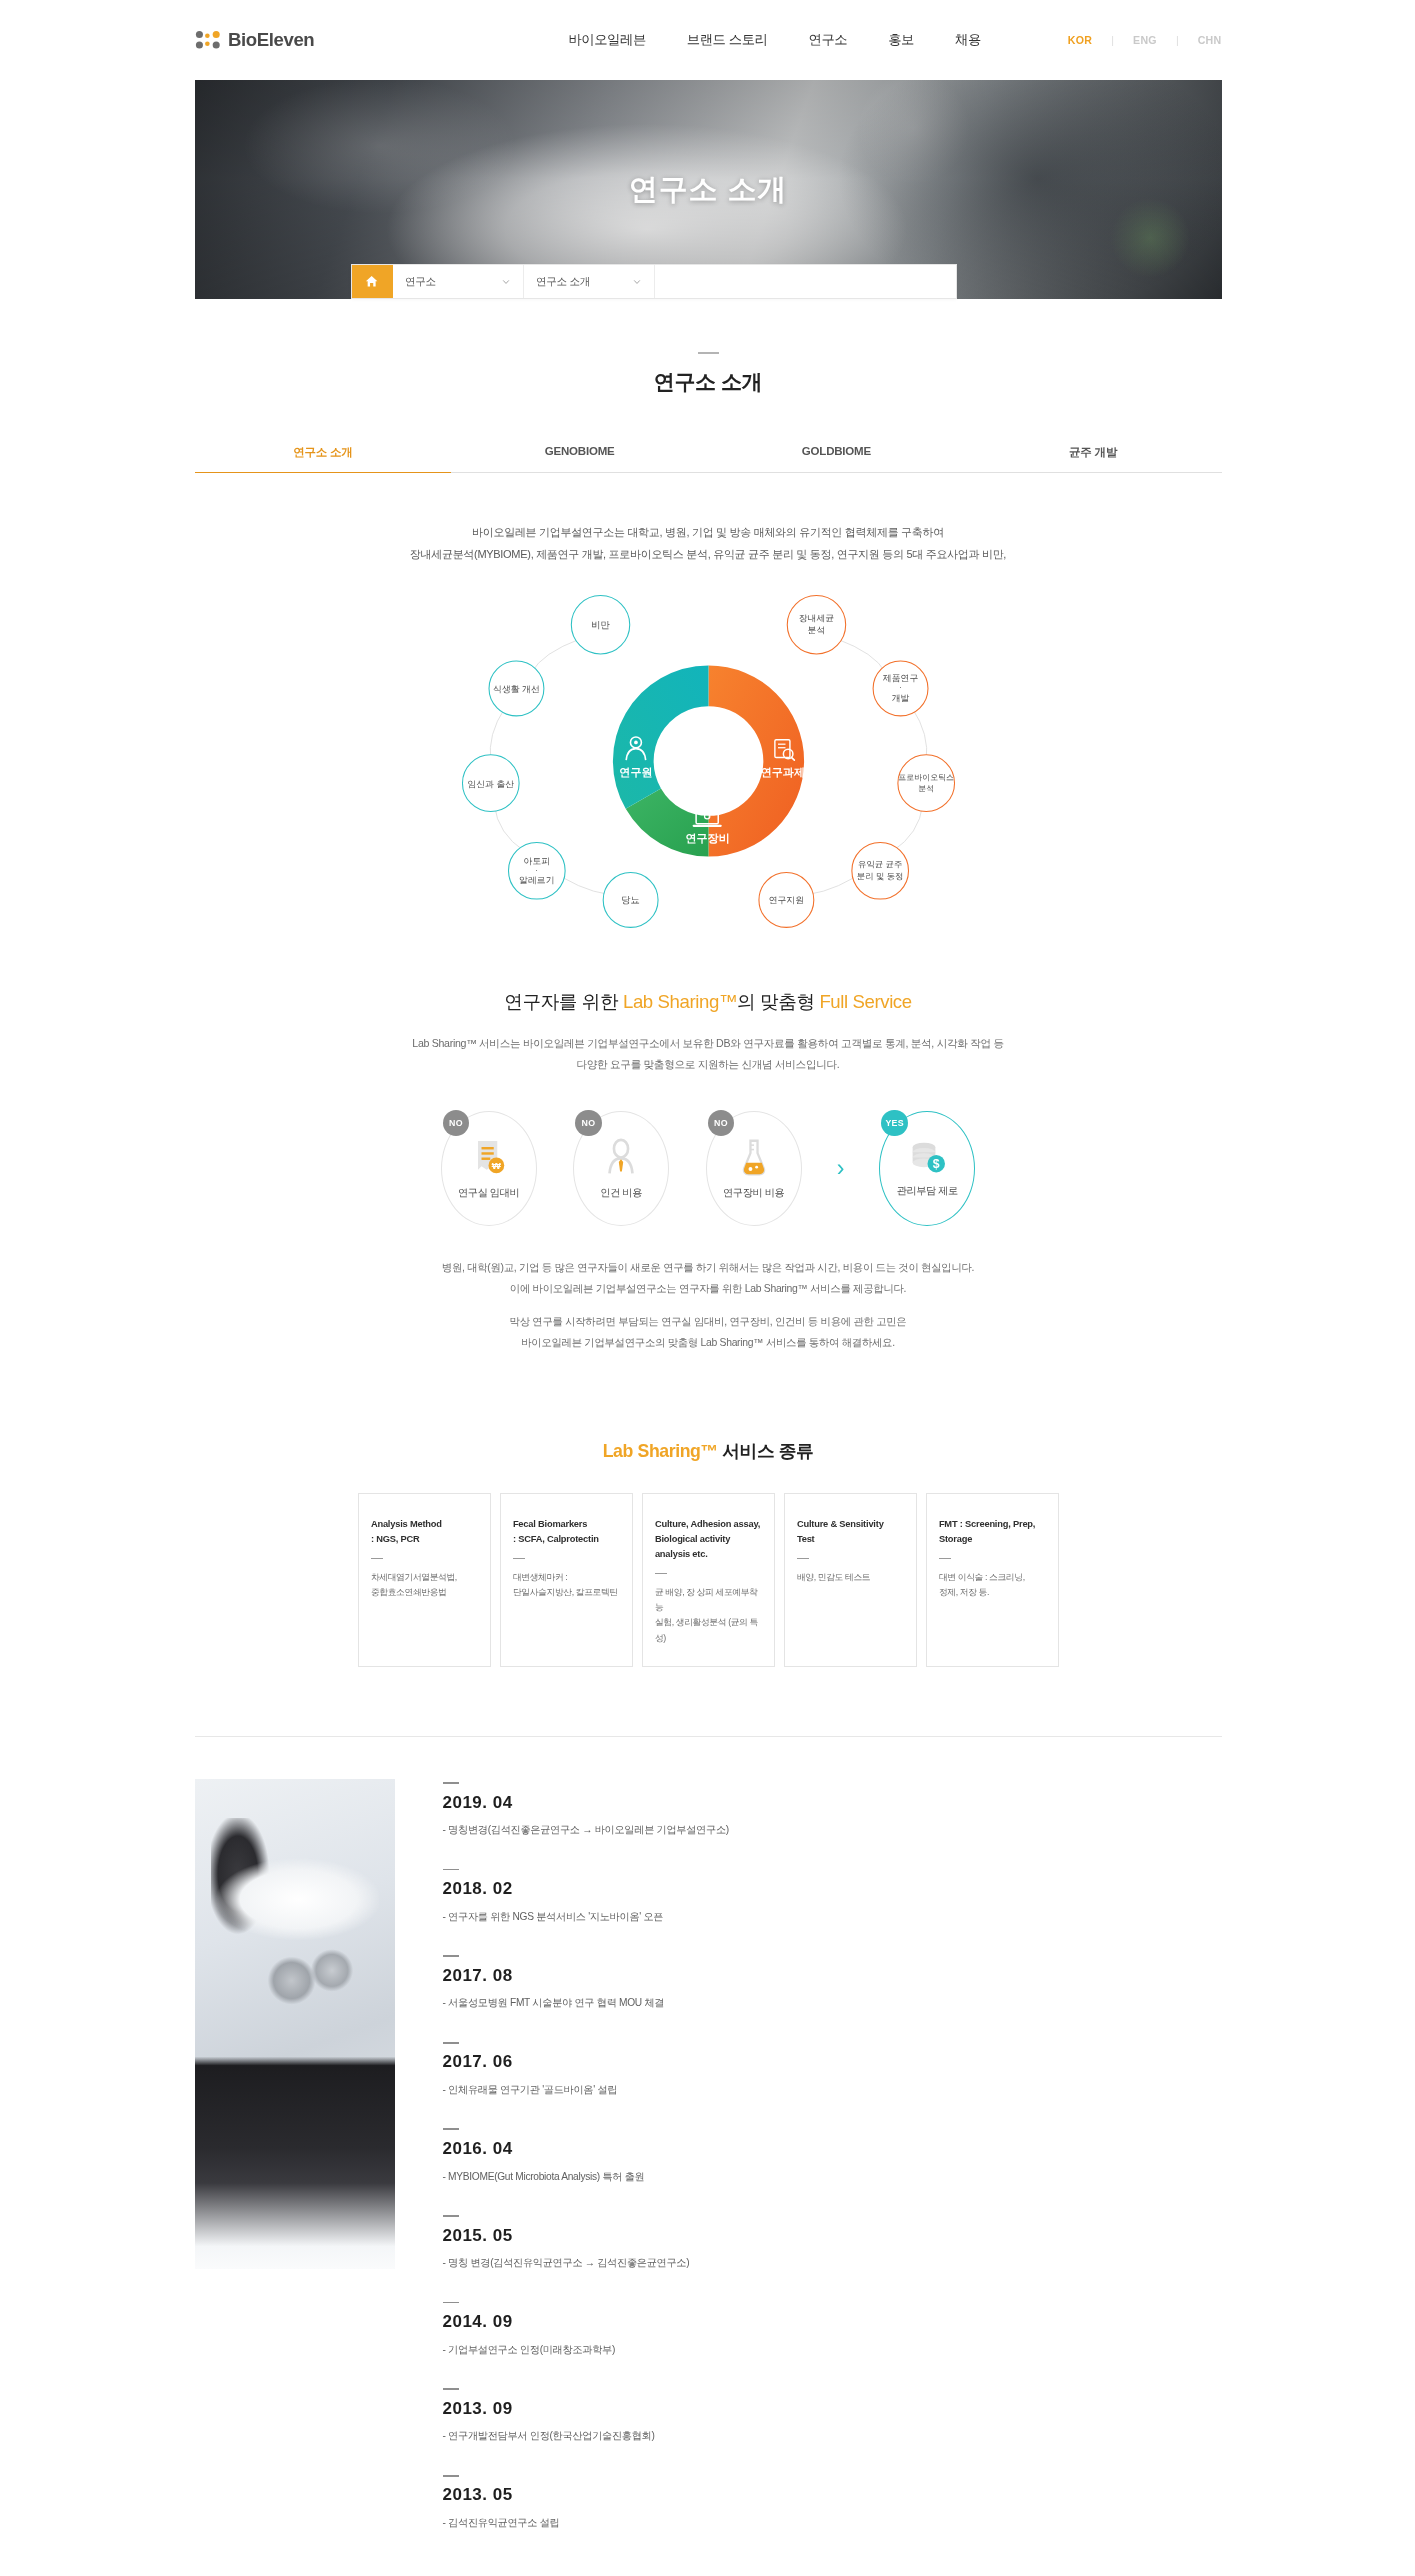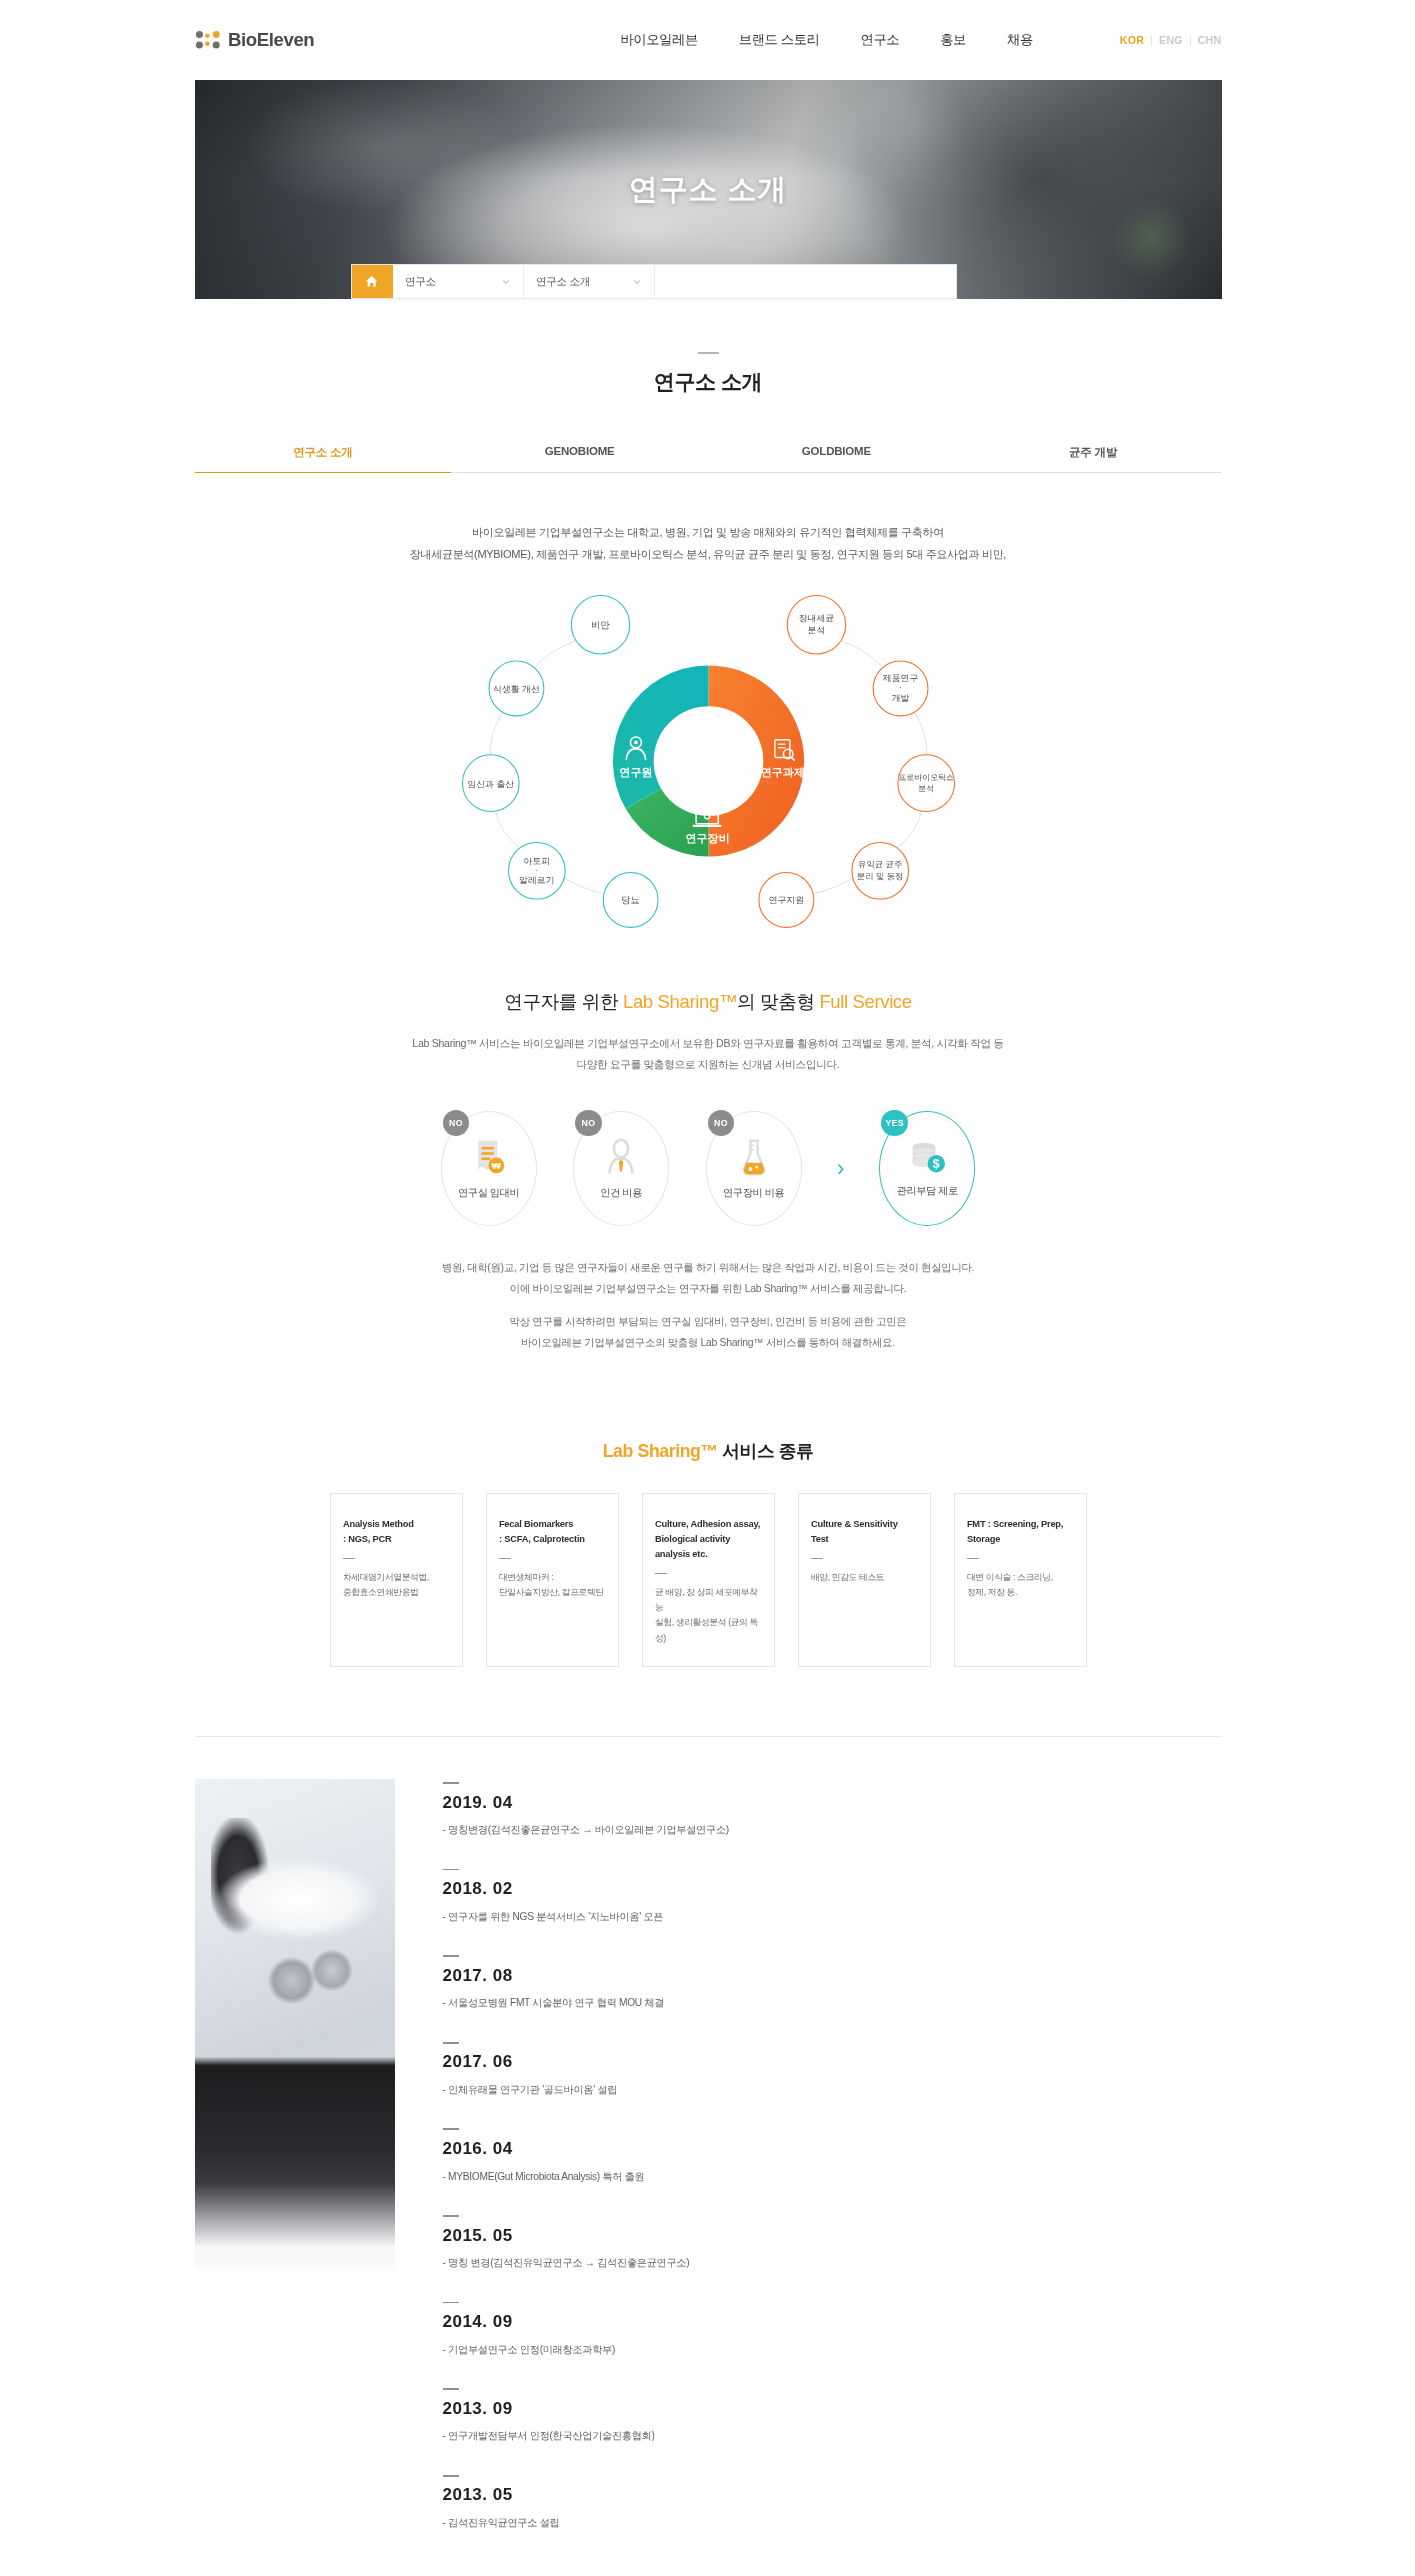--- a/index.html
+++ b/index.html
@@ -33,21 +33,21 @@
   .logo-text {
     font-size: 18.6px; font-weight: bold; color: #4a4a4a;
     letter-spacing: -0.4px;
   }
   .gnb { display: flex; align-items: center; gap: 41px; }
   .gnb-item {
     font-size: 13.3px; color: #333; letter-spacing: -0.4px;
     cursor: pointer; white-space: nowrap;
   }
   .lang {
-    display: flex; align-items: center; gap: 6px;
+    display: flex; align-items: center; gap: 19px;
     margin-left: 46px; font-size: 10.6px; font-weight: bold;
   }
   .lang-item { color: #c9c9c9; cursor: pointer; letter-spacing: 0.3px; }
   .lang-item.active { color: #f0a020; }
   .lang-sep { color: #ddd; font-weight: normal; }
 
   
   .hero {
     position: relative;
     height: 219px;
@@ -179,21 +179,21 @@
     font-size: 10.4px; line-height: 2.0; color: #6b6b6b; letter-spacing: -0.3px;
   }
   .ls-foot .gap { display:block; height: 12.4px; }
 
   
   .svc-head { text-align: center; margin-top: 85px; }
   .svc-title { font-size: 17.7px; font-weight: bold; color: #222; letter-spacing: -0.4px; }
   .svc-title .hl { color: #f0a526; }
   .cards {
     width: 1027px; margin: 30px auto 0;
-    display: flex; justify-content: center; gap: 23px;
+    display: flex; justify-content: center; gap: 9px;
   }
   .card {
     width: 133px; min-height: 168px;
     border: 0.9px solid #e4e4e4; background: #fff;
     padding: 23px 12.4px 19.5px;
   }
   .card-en {
     font-size: 9.3px; font-weight: bold; color: #2f2f2f;
     line-height: 1.6; letter-spacing: -0.2px;
   }

